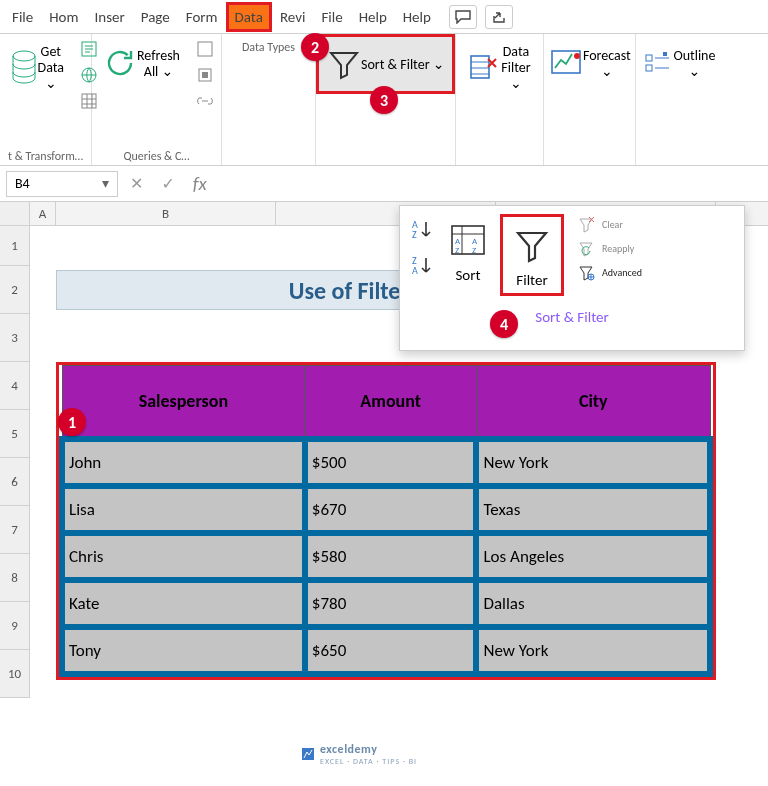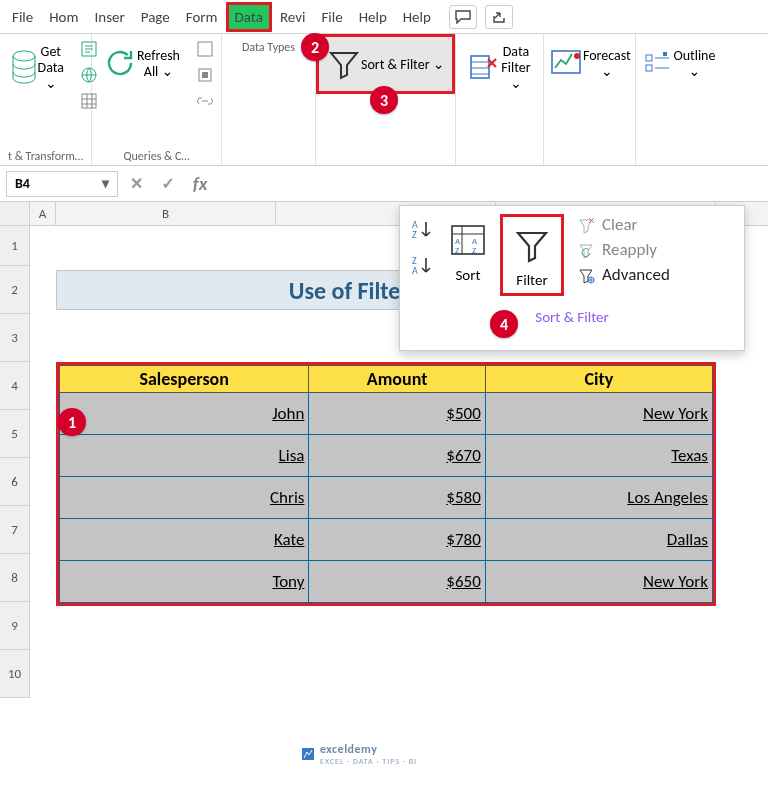--- a/index.html
+++ b/index.html
@@ -1,21 +1,21 @@
 <!DOCTYPE html>
 <html><head>
 <meta charset="utf-8">
 <style>
   * { box-sizing: border-box; margin: 0; padding: 0; }
   body { font-family: "Segoe UI", Calibri, sans-serif; font-size: 14px; background: #fff; width: 768px; height: 786px; overflow: hidden; position: relative; }
 
   
   .tabs { display: flex; align-items: center; height: 34px; border-bottom: 1px solid #d0d0d0; padding: 0 4px; }
   .tab { padding: 6px 8px; color: #444; cursor: pointer; font-size: 15px; }
-  .tab.active { background: #22c55e; }
+  .tab.active { background: #f97316; }
   .tab-highlight { border: 3px solid #e01b24; padding: 3px 6px; }
   .tab-extra { margin-left: 10px; display: flex; gap: 8px; }
   .icon-btn { width: 28px; height: 24px; border: 1px solid #ccc; border-radius: 3px; display:flex; align-items:center; justify-content:center; font-size:14px; }
 
   
   .ribbon { display: flex; height: 132px; border-bottom: 1px solid #d0d0d0; }
   .group { display: flex; flex-direction: column; align-items: center; padding: 4px 6px 2px; border-right: 1px solid #e0e0e0; }
   .group-body { flex: 1; display: flex; align-items:flex-start; gap:6px; }
   .group-caption { font-size: 12px; color: #666; padding-top: 2px; white-space: nowrap; overflow:hidden; text-overflow:ellipsis; max-width:100%; }
   .big-btn { display: flex; flex-direction: row; align-items: center; justify-content: flex-start; padding: 4px 6px; min-width: 56px; cursor: pointer; }
@@ -29,27 +29,27 @@
 
   
   .submenu { position:absolute; left:399px; top:205px; width:346px; height:146px; background:#fff; border:1px solid #ccc; box-shadow:0 4px 10px rgba(0,0,0,.2); padding:4px; z-index:5; }
   .submenu-body { display:flex; align-items:flex-start; gap:6px; padding:4px 2px 6px 6px; }
   .sub-col { display:flex; flex-direction:column; align-items:center; gap:2px; }
   .sub-big { display:flex; flex-direction:column; align-items:center; padding:4px 6px 2px; cursor:pointer; }
   .sub-big .ico { height:44px; display:flex; align-items:center; justify-content:center; }
   .sub-big .lbl { font-size:15px; margin-top:4px; }
   .filter-highlight { border:3px solid #e01b24; padding:2px 4px; }
   .adv-col { display:flex; flex-direction:column; gap:4px; margin-left:6px; }
-  .adv-item { display:flex; align-items:center; gap:6px; font-size:17px; color:#888; }
+  .adv-item { display:flex; align-items:center; gap:6px; font-size:10px; color:#888; }
   .adv-item.enabled { color:#222; }
   .adv-item .ai { width:20px; height:20px; display:flex; align-items:center; justify-content:center; }
   .submenu-caption { text-align:center; font-size:15px; color:#8b5cf6; margin-top:6px; }
 
   
-  .fbar { display:flex; align-items:center; height:36px; border-bottom:1px solid #d0d0d0; padding:0 6px; gap:6px;font-weight:bold; }
+  .fbar { display:flex; align-items:center; height:36px; border-bottom:1px solid #d0d0d0; padding:0 6px; gap:6px; }
   .namebox { width:112px; height:26px; border:1px solid #ccc; display:flex; align-items:center; padding:0 8px; font-size:14px; }
   .namebox .dd { margin-left:auto; color:#666; }
   .fbar .fx { color:#888; font-style:italic; font-size:19px; margin-left:6px;}
   .fbar .sym { color:#999; padding:0 6px; font-size:16px; }
 
   
   .grid { position:relative; }
   .colhdr { display:flex; height:24px; background:#f3f3f3; border-bottom:1px solid #d0d0d0; }
   .rowhdr-spacer { width:30px; border-right:1px solid #d0d0d0; background:#efefef; }
   .colcell { border-right:1px solid #d0d0d0; display:flex; align-items:center; justify-content:center; font-size:13px; color:#555; }
@@ -62,22 +62,22 @@
   .rowhdr.first { height:40px; }
 
   .cellsarea { position:relative; width:706px; }
   .spacer-row { height:40px; }
   .title-row { height:48px; display:flex; align-items:center; }
   .title-cell { margin-left:26px; width:660px; height:40px; background:#dfe9ef; display:flex; align-items:center; justify-content:center; font-size:24px; font-weight:600; color:#2a5e8a; border:1px solid #b7c8d3; }
   .gap-row { height:48px; }
 
   .table-wrap { margin-left:26px; width:660px; border:3px solid #e01b24; }
   table.data { width:100%; border-collapse:collapse; }
-  table.data th { background:#fde047; font-weight:700; font-size:18px; padding:2px 4px; border:1px solid #555; }
-  table.data td { background:#c4c4c4; font-size:17px; padding:10px 4px; text-align:right; border:1px solid #0369a1;text-decoration:underline; }
+  table.data th { background:#a21caf; font-weight:700; font-size:18px; padding:24px 4px; border:1px solid #555; }
+  table.data td { background:#c4c4c4; font-size:17px; padding:10px 4px; text-align:left; border:6px solid #0369a1; }
 
   
   .badge { position:absolute; width:28px; height:28px; border-radius:50%; background:#d4002a; color:#fff; font-weight:700; font-size:16px; display:flex; align-items:center; justify-content:center; z-index:20; box-shadow:0 1px 2px rgba(0,0,0,.3); }
 
   
   .wmark { position:absolute; left:300px; top:742px; font-size:12px; color:#6b8aab; letter-spacing:.5px; z-index:2; display:flex; align-items:center; gap:4px;}
   .wmark .sub{ font-size:8px; color:#8aa2bb; letter-spacing:1px;}
 </style>
 </head>
 <body>

